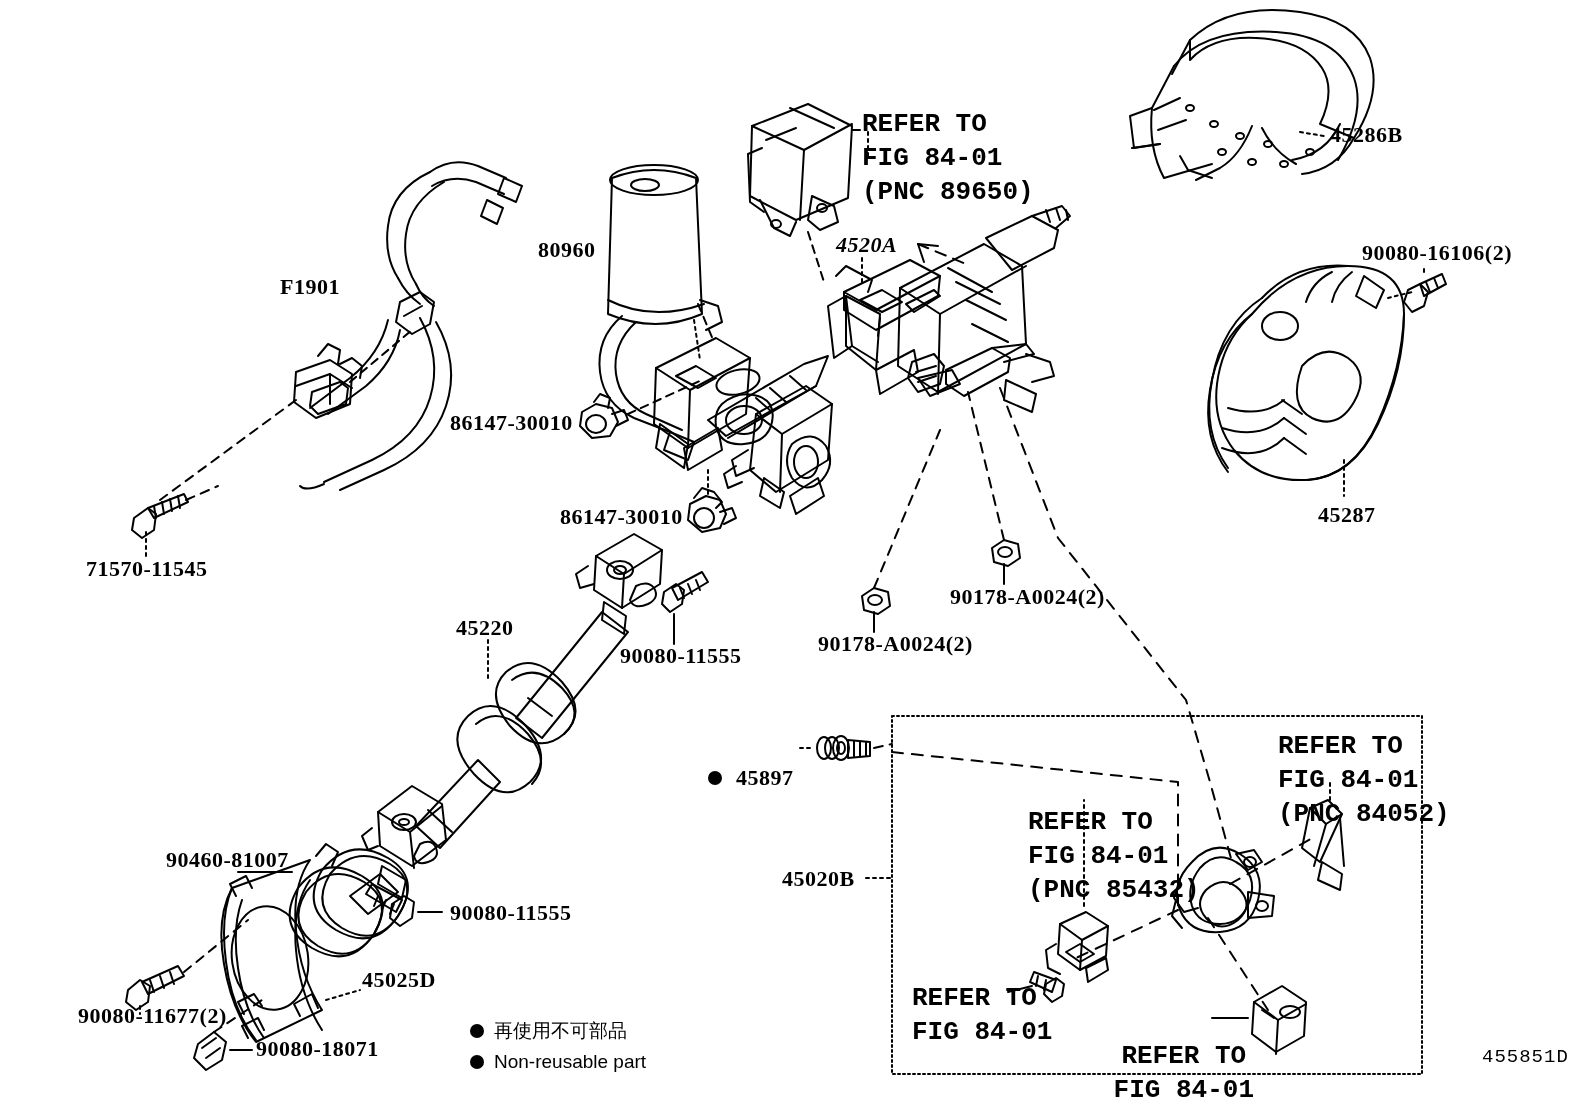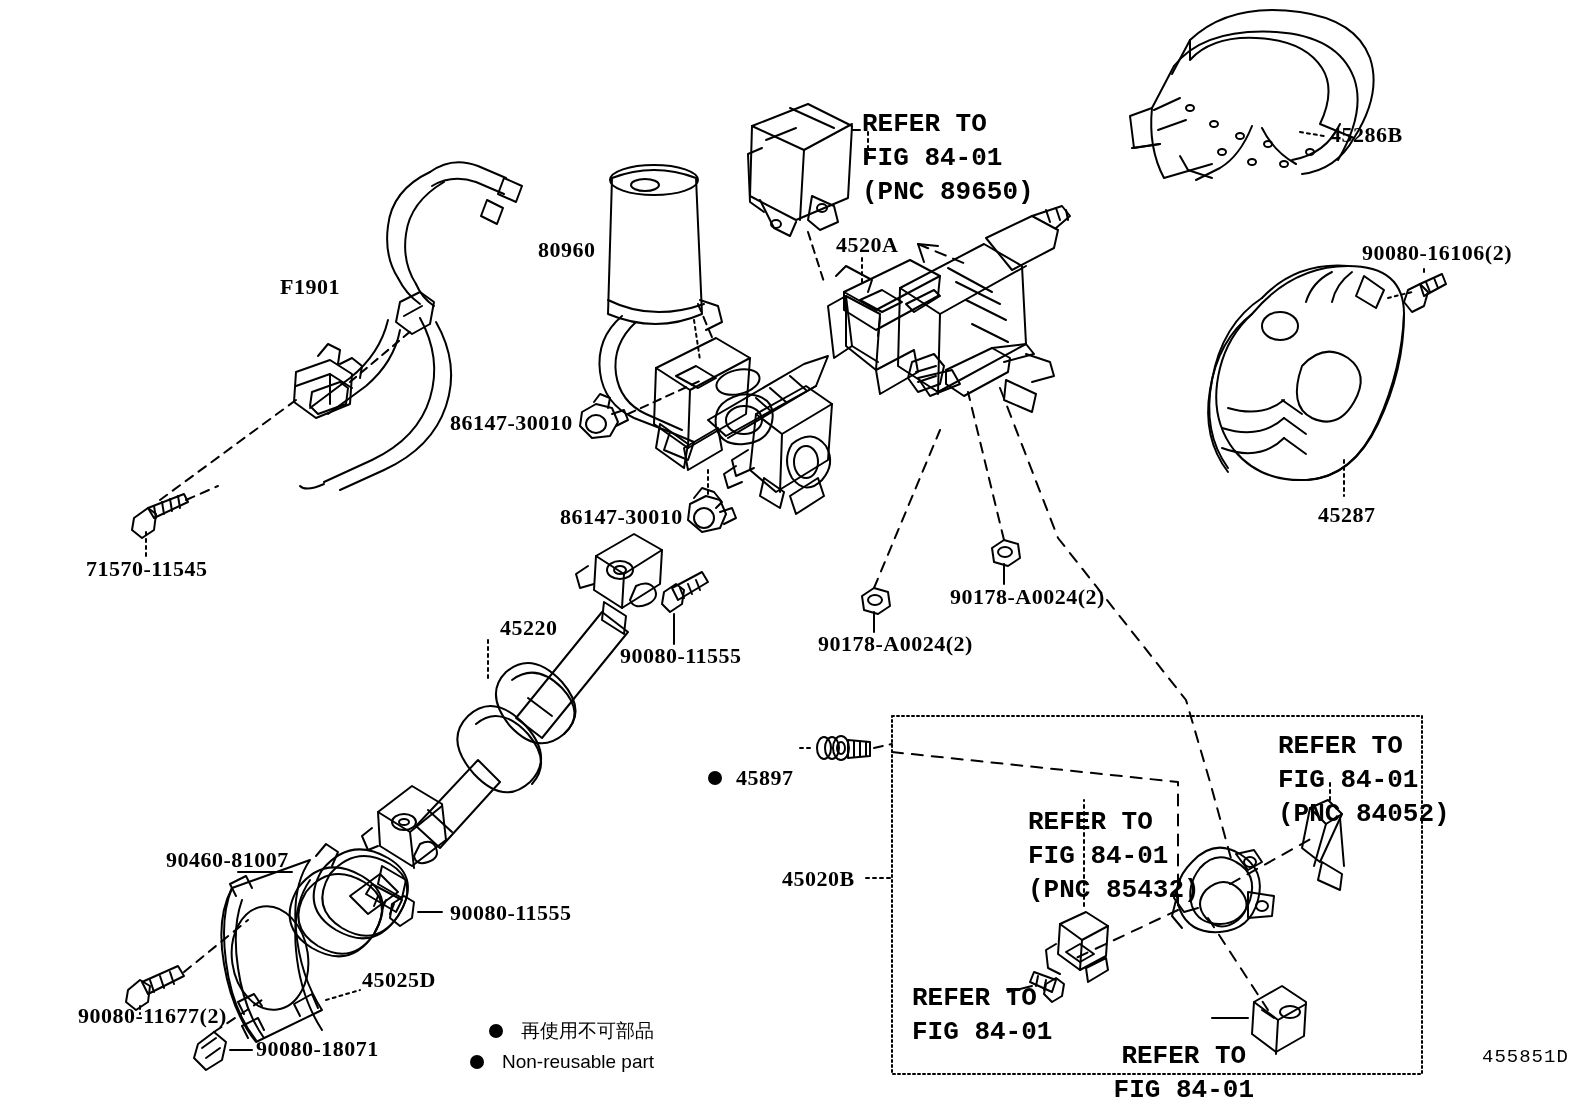--- a/index.html
+++ b/index.html
@@ -5,21 +5,21 @@
   html,body{margin:0;padding:0;background:#fff;}
   body{width:1592px;height:1099px;position:relative;overflow:hidden;
        font-family:"Liberation Serif",serif;color:#000;}
   #stage{position:absolute;left:0;top:0;width:1592px;height:1099px;}
   svg.art{position:absolute;left:0;top:0;width:1592px;height:1099px;overflow:visible;}
   .lbl{position:absolute;white-space:nowrap;font-family:"Liberation Serif",serif;
        font-weight:700;font-size:22px;letter-spacing:.5px;line-height:1.18;}
   .refer{position:absolute;white-space:pre;font-family:"Liberation Mono",monospace;
          font-weight:700;font-size:26px;line-height:1.30;}
   .legend{position:absolute;font-family:"Liberation Sans",sans-serif;font-size:19px;}
-  .legend .row{display:flex;align-items:center;gap:18px;margin-bottom:7px;justify-content:flex-end;}
+  .legend .row{display:flex;align-items:center;gap:10px;margin-bottom:7px;}
   .dot{width:14px;height:14px;border-radius:50%;background:#000;flex:0 0 auto;}
   .figcode{position:absolute;font-family:"Liberation Mono",monospace;font-size:19px;
            letter-spacing:1px;}
   .bullet-lbl{display:flex;align-items:center;gap:7px;}
 </style>
 </head>
 <body>
 
 <div id="stage">
 
@@ -390,41 +390,41 @@
     <path d="M1212 1018 L1248 1018"></path>
 
   </svg>
 
   <div class="lbl" style="left:280px;top:274px;">F1901</div>
 
   <div class="lbl" style="left:86px;top:556px;">71570-11545</div>
 
   <div class="lbl" style="left:538px;top:237px;">80960</div>
 
-  <div class="lbl" style="left:836px;top:232px;">4520A</div>
+  <div class="lbl" style="left:836px;top:232px;font-style:italic;">4520A</div>
 
   <div class="refer" style="left:862px;top:108px;"><span>REFER TO</span>
 <span>FIG 84-01</span>
 <span>(PNC 89650)</span></div>
 
   <div class="lbl" style="left:1330px;top:122px;">45286B</div>
 
   <div class="lbl" style="left:1362px;top:240px;">90080-16106(2)</div>
 
   <div class="lbl" style="left:1318px;top:502px;">45287</div>
 
   <div class="lbl" style="left:450px;top:410px;">86147-30010</div>
 
   <div class="lbl" style="left:560px;top:504px;">86147-30010</div>
 
   <div class="lbl" style="left:818px;top:631px;">90178-A0024(2)</div>
 
   <div class="lbl" style="left:950px;top:584px;">90178-A0024(2)</div>
 
-  <div class="lbl" style="left:456px;top:615px;margin-left:44px;">45220</div>
+  <div class="lbl" style="left:456px;top:615px;">45220</div>
 
   <div class="lbl" style="left:620px;top:643px;">90080-11555</div>
 
   <div class="lbl" style="left:166px;top:847px;">90460-81007</div>
 
   <div class="lbl" style="left:450px;top:900px;">90080-11555</div>
 
   <div class="lbl" style="left:362px;top:967px;">45025D</div>
 
   <div class="lbl" style="left:78px;top:1003px;">90080-11677(2)</div>

